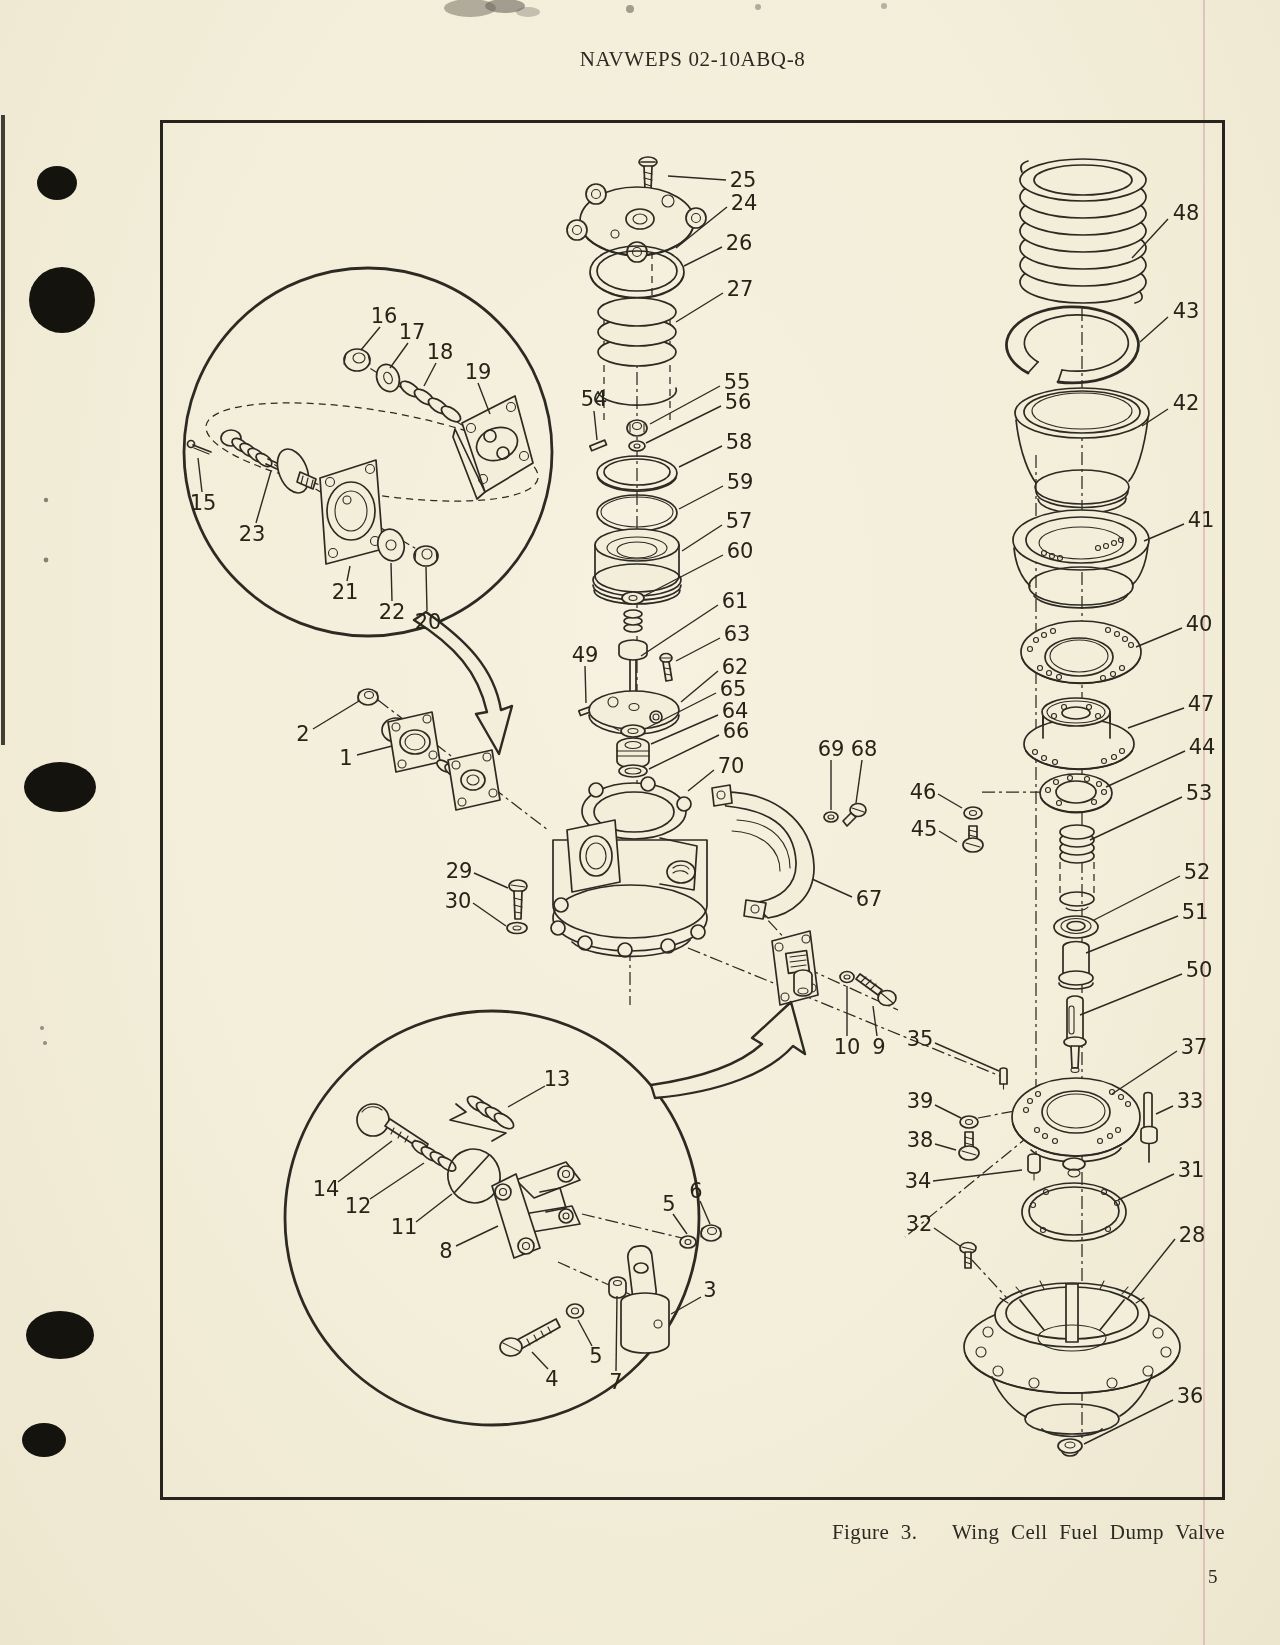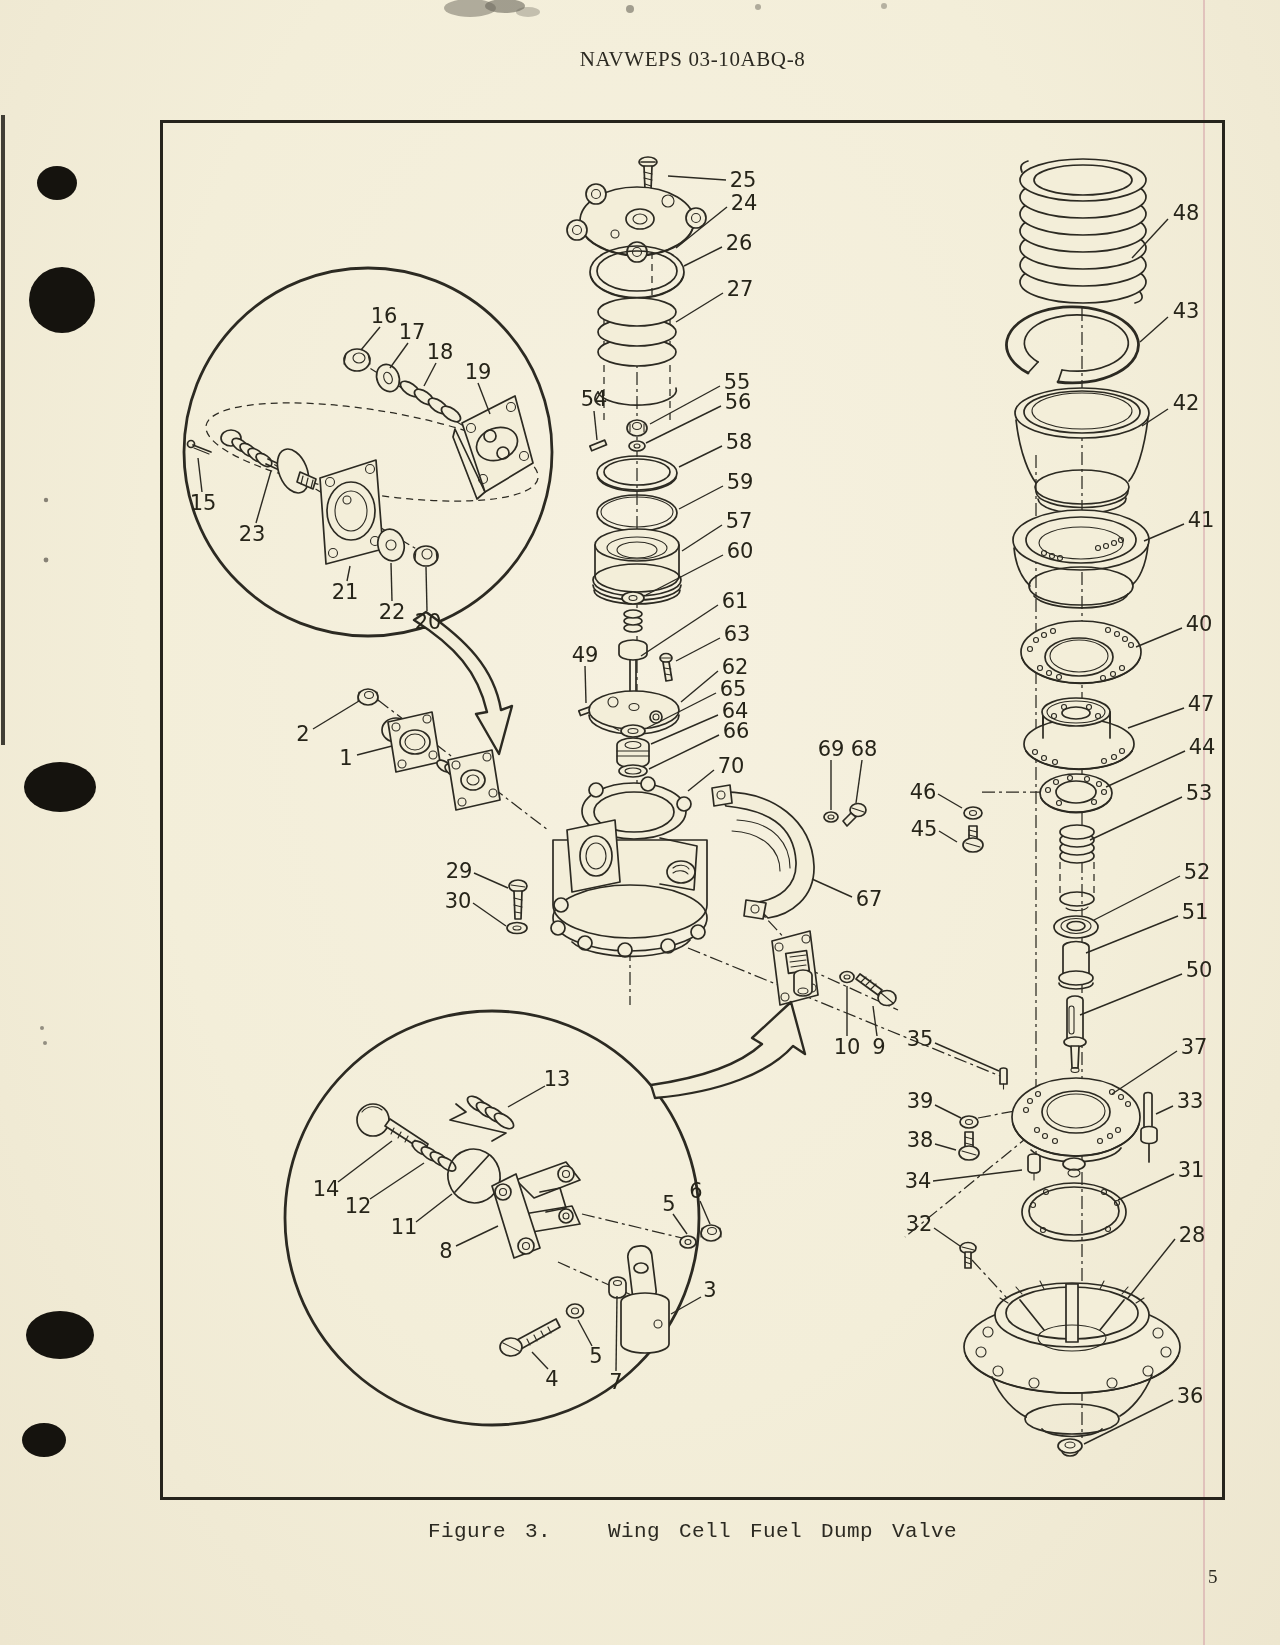--- a/index.html
+++ b/index.html
@@ -1,40 +1,40 @@
 <!DOCTYPE html>
 <html><head>
 <meta charset="utf-8">
 <style>
   html,body{margin:0;padding:0;background:#e8e2cc;}
   .page{width:1280px;height:1645px;position:relative;overflow:hidden;
         background:radial-gradient(ellipse at 50% 38%, #f6f1e0 0%, #f3eed9 55%, #ede6cf 100%);
         font-family:"Liberation Serif", serif;color:#2c2a22;}
   .hdr{position:absolute;top:47px;left:160px;width:1065px;text-align:center;
        font-size:21px;letter-spacing:.6px;}
-  .cap{position:absolute;top:1520px;left:160px;width:1065px;text-align:center;
-       font-size:21px;letter-spacing:.4px;word-spacing:6px;white-space:pre;font-family:Liberation Mono, monospace;}
+  .cap{position:absolute;top:1520px;left:160px;width:1065px;text-align:right;
+       font-size:21px;letter-spacing:.4px;word-spacing:6px;white-space:pre;}
   .pgnum{position:absolute;top:1566px;left:1208px;width:40px;font-size:19px;}
   svg{position:absolute;left:0;top:0;}
   .s{stroke:#2c2a22;fill:none;stroke-width:1.7;stroke-linecap:round;stroke-linejoin:round;}
   .f{stroke:#2c2a22;fill:#f3eed9;stroke-width:1.7;stroke-linecap:round;stroke-linejoin:round;}
   .thin{stroke-width:1.1;}
   .thick{stroke-width:2.8;}
   .dd{stroke:#2c2a22;fill:none;stroke-width:1.25;stroke-dasharray:13 4 3 4;}
   .dsh{stroke:#2c2a22;fill:none;stroke-width:1.25;stroke-dasharray:7 5;}
   .blob{fill:#15130e;stroke:none;}
   .leader{stroke:#2c2a22;stroke-width:1.4;fill:none;}
   text.callout{font-family:"DejaVu Sans", sans-serif;font-size:21px;fill:#262419;}
   .smudge{fill:#6b675c;stroke:none;}
 </style>
 </head>
 <body>
 
 <div class="page">
-  <div class="hdr">NAVWEPS 03-10ABQ-8</div>
+  <div class="hdr">NAVWEPS 02-10ABQ-8</div>
 
   <svg id="diagram" width="1280" height="1645" viewBox="0 0 1280 1645">
 
     <g>
       <line x1="1204" y1="0" x2="1204" y2="1645" stroke="#cf93a0" stroke-width="2" opacity="0.45"></line>
       <line x1="3" y1="115" x2="3" y2="745" stroke="#23211a" stroke-width="4" opacity="0.85"></line>
       <ellipse class="smudge" cx="470" cy="8" rx="26" ry="9" opacity="0.5"></ellipse>
       <ellipse class="smudge" cx="505" cy="6" rx="20" ry="7" opacity="0.6"></ellipse>
       <ellipse class="smudge" cx="528" cy="12" rx="12" ry="5" opacity="0.35"></ellipse>
       <circle class="smudge" cx="630" cy="9" r="4" opacity="0.6"></circle>

